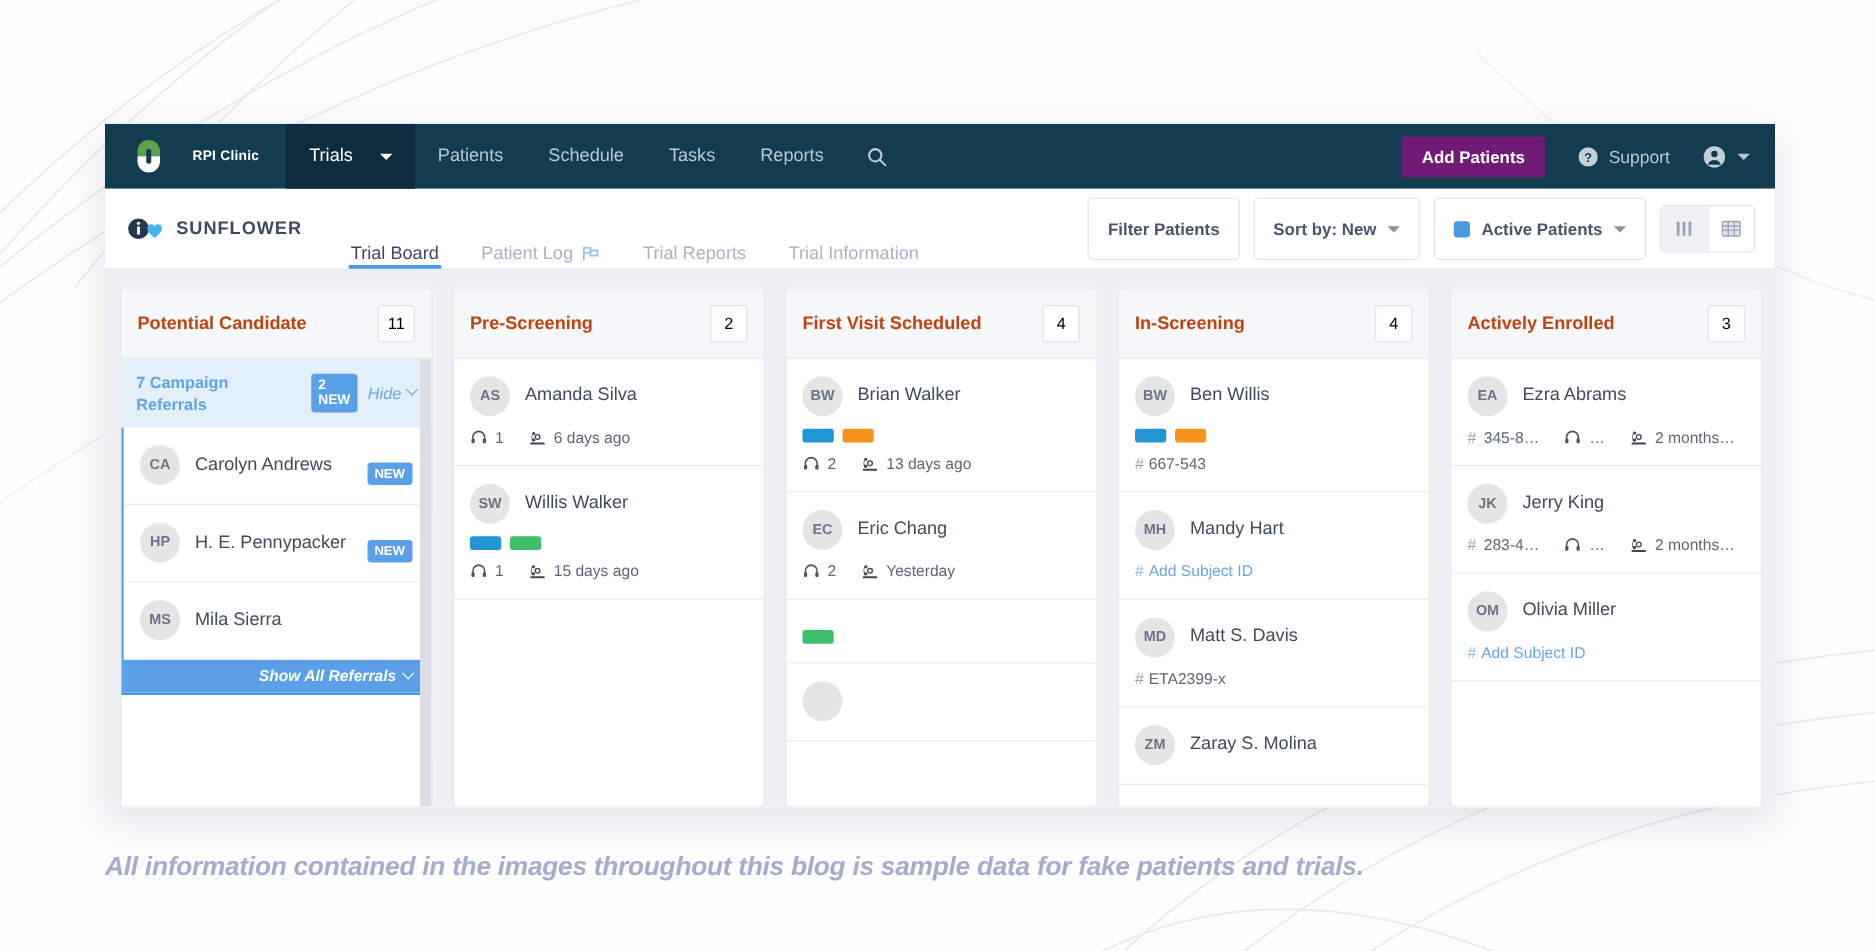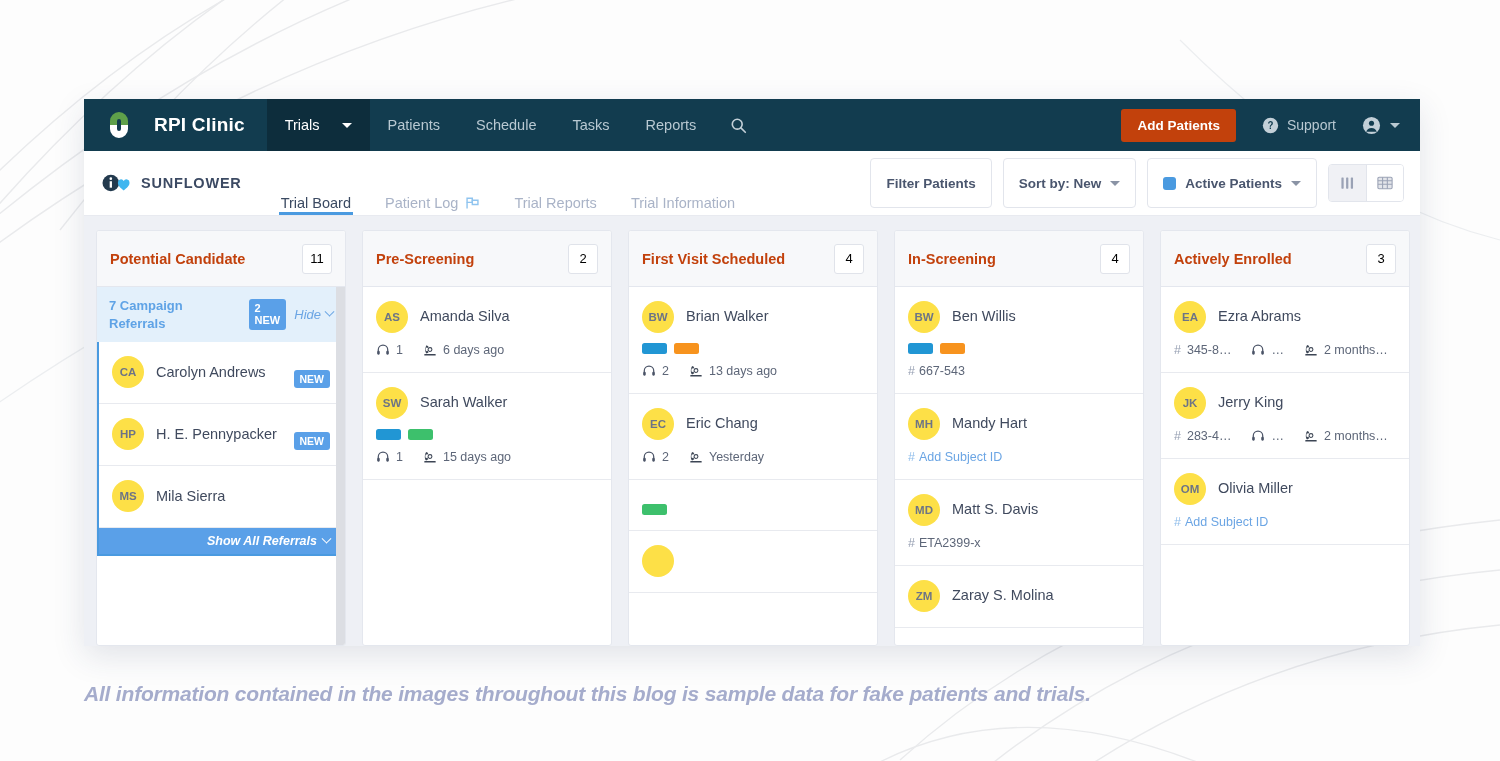--- a/index.html
+++ b/index.html
@@ -35,21 +35,21 @@
     background: #123c4f;
     display: flex;
     align-items: stretch;
     color: #ffffff;
   }
   .logo-wrap {
     width: 70px; display: flex; align-items: center; justify-content: center;
   }
   .brand {
     display: flex; align-items: center;
-    font-size: 19px; font-weight: bold; letter-spacing: .2px;
+    font-size: 11px; font-weight: bold; letter-spacing: .2px;
     padding-right: 22px; color: #ffffff;
   }
   .nav-item {
     display: flex; align-items: center; gap: 22px;
     padding: 0 18px;
     font-size: 14.5px;
     color: #b9c9d2;
     cursor: pointer;
     white-space: nowrap;
   }
@@ -61,21 +61,21 @@
     width: 0; height: 0;
     border-left: 5px solid transparent;
     border-right: 5px solid transparent;
     border-top: 5.5px solid currentColor;
     display: inline-block;
   }
   .nav-search { display: flex; align-items: center; padding: 0 16px; cursor: pointer; }
   .spacer { flex: 1 1 auto; }
   .add-patients-btn {
     align-self: center;
-    background: #c2410c;
+    background: #701a75;
     color: #fff;
     font-size: 13.5px; font-weight: bold;
     border: none; border-radius: 3px;
     padding: 9px 16px;
     margin-right: 12px;
     cursor: pointer;
     font-family: inherit;
   }
   .support {
     display: flex; align-items: center; gap: 8px;
@@ -225,21 +225,21 @@
 
   .card {
     padding: 14px 13px 15px 13px;
     border-bottom: 1px solid #e8eaef;
     background: #fff;
     cursor: pointer;
   }
   .card-top { display: flex; align-items: center; gap: 12px; }
   .avatar {
     width: 32px; height: 32px; border-radius: 50%;
-    background: #fde047; color: #6d7governance;
+    background: #e5e5e5; color: #6d7governance;
     color: #6d7486;
     font-size: 11.5px; font-weight: bold;
     display: flex; align-items: center; justify-content: center;
     flex: 0 0 32px;
   }
   .pname {
     font-size: 14.5px; color: #404a5e; line-height: 1.45;
     flex: 1 1 auto;
   }
   .new-badge {
@@ -493,21 +493,21 @@
                 <path d="M9.4 2.2 l-2.4 1.3 1.1 2 1.5 -.6 c.9 1.3 .9 3.1 0 4.4 l-1.5 -.6 -1.1 2 2.4 1.3 C13.4 10.4 13.4 5.2 9.4 2.2 z" transform="translate(1.2,0.6) scale(0.95)" opacity="0"></path>
                 <circle cx="8" cy="7.5" r="2.2" fill="none" stroke="#3c4554" stroke-width="1.2"></circle>
               </svg>
               <span>6 days ago</span>
             </div>
           </div>
 
           <div class="card">
             <div class="card-top">
               <span class="avatar">SW</span>
-              <span class="pname">Sarah Walker</span>
+              <span class="pname">Willis Walker</span>
             </div>
             <div class="tags">
               <span class="tag" style="background:#2196d4"></span>
               <span class="tag" style="background:#3dc06c"></span>
             </div>
             <div class="meta">
               <svg width="14" height="14" viewBox="0 0 16 16" fill="none" stroke="#4b5467" stroke-width="1.4">
                 <path d="M2.6 9.4 V7.8 a5.4 5.4 0 0 1 10.8 0 v1.6"></path>
                 <rect x="1.3" y="8.9" width="3" height="4.4" rx="1.3" fill="#4b5467" stroke="none"></rect>
                 <rect x="11.7" y="8.9" width="3" height="4.4" rx="1.3" fill="#4b5467" stroke="none"></rect>

